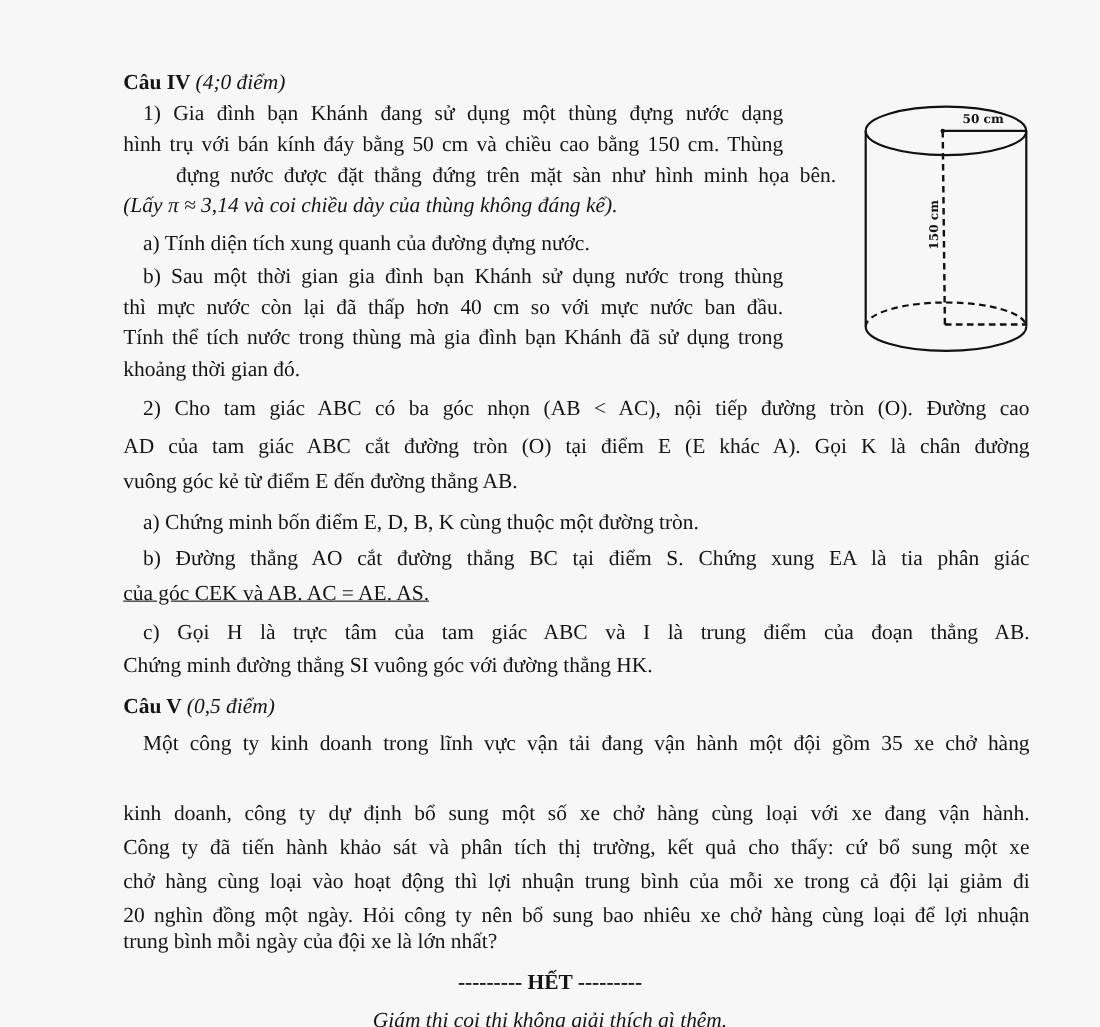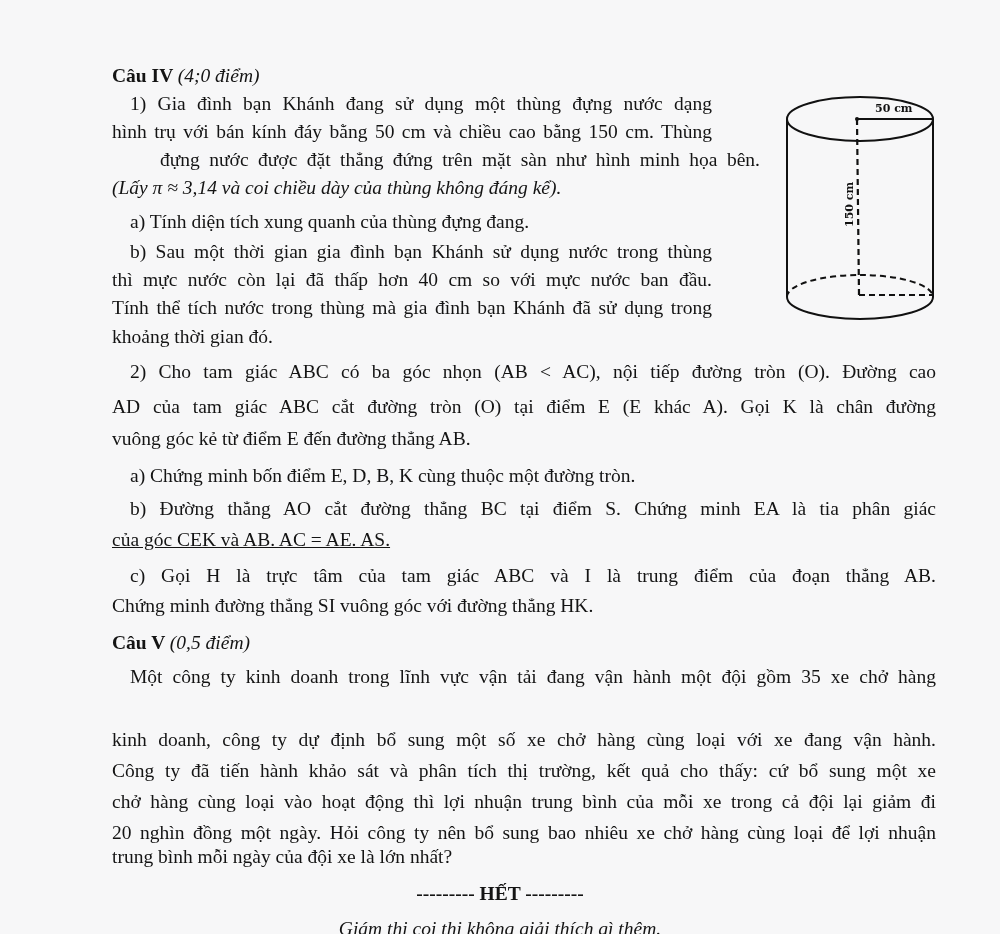--- a/index.html
+++ b/index.html
@@ -22,21 +22,21 @@
 
   <div class="line" style="left:112px;top:50px;">
     <span class="bold">Câu IV </span><span class="it">(4;0 điểm)</span>
   </div>
 
   <div class="line just" style="left:130px;top:78px;width:582px;">1) Gia đình bạn Khánh đang sử dụng một thùng đựng nước dạng</div>
   <div class="line just" style="left:112px;top:106px;width:600px;">hình trụ với bán kính đáy bằng 50 cm và chiều cao bằng 150 cm. Thùng</div>
   <div class="line just" style="left:112px;top:134px;width:600px;margin-left:48px;">đựng nước được đặt thẳng đứng trên mặt sàn như hình minh họa bên.</div>
   <div class="line it" style="left:112px;top:162px;">(Lấy π ≈ 3,14 và coi chiều dày của thùng không đáng kể).</div>
 
-  <div class="line" style="left:130px;top:196px;">a) Tính diện tích xung quanh của thùng đựng đang.</div>
+  <div class="line" style="left:130px;top:196px;">a) Tính diện tích xung quanh của đường đựng nước.</div>
   <div class="line just" style="left:130px;top:226px;width:582px;">b) Sau một thời gian gia đình bạn Khánh sử dụng nước trong thùng</div>
   <div class="line just" style="left:112px;top:254px;width:600px;">thì mực nước còn lại đã thấp hơn 40 cm so với mực nước ban đầu.</div>
   <div class="line just" style="left:112px;top:282px;width:600px;">Tính thể tích nước trong thùng mà gia đình bạn Khánh đã sử dụng trong</div>
   <div class="line" style="left:112px;top:311px;">khoảng thời gian đó.</div>
 
   <svg class="fig" width="180" height="232" viewBox="0 0 180 232">
     <ellipse cx="90" cy="27" rx="73" ry="22" fill="none" stroke="#111" stroke-width="2"></ellipse>
     <line x1="17" y1="27" x2="17" y2="205" stroke="#111" stroke-width="2"></line>
     <line x1="163" y1="27" x2="163" y2="205" stroke="#111" stroke-width="2"></line>
     <path d="M17,205 A73,22 0 0 0 163,205" fill="none" stroke="#111" stroke-width="2"></path>
@@ -47,21 +47,21 @@
     <line x1="89" y1="203" x2="163" y2="203" stroke="#111" stroke-width="2.2" stroke-dasharray="6,4"></line>
     <text x="105" y="20" font-family="DejaVu Serif, serif" font-weight="bold" font-size="11" fill="#111">50 cm</text>
     <text x="0" y="0" transform="translate(83,135) rotate(-90)" font-family="DejaVu Serif, serif" font-weight="bold" font-size="11" fill="#111">150 cm</text>
   </svg>
 
   <div class="line just" style="left:130px;top:346px;width:806px;">2) Cho tam giác ABC có ba góc nhọn (AB &lt; AC), nội tiếp đường tròn (O). Đường cao</div>
   <div class="line just" style="left:112px;top:381px;width:824px;">AD của tam giác ABC cắt đường tròn (O) tại điểm E (E khác A). Gọi K là chân đường</div>
   <div class="line" style="left:112px;top:413px;text-align:right;">vuông góc kẻ từ điểm E đến đường thẳng AB.</div>
 
   <div class="line" style="left:130px;top:450px;">a) Chứng minh bốn điểm E, D, B, K cùng thuộc một đường tròn.</div>
-  <div class="line just" style="left:130px;top:483px;width:806px;">b) Đường thẳng AO cắt đường thẳng BC tại điểm S. Chứng minh EA là tia phân giác</div>
+  <div class="line just" style="left:130px;top:483px;width:806px;">b) Đường thẳng AO cắt đường thẳng BC tại điểm S. Chứng xung EA là tia phân giác</div>
   <div class="line" style="left:112px;top:514px;text-decoration:underline;">của góc CEK và AB. AC = AE. AS.</div>
   <div class="line just" style="left:130px;top:550px;width:806px;">c) Gọi H là trực tâm của tam giác ABC và I là trung điểm của đoạn thẳng AB.</div>
   <div class="line" style="left:112px;top:580px;">Chứng minh đường thẳng SI vuông góc với đường thẳng HK.</div>
 
   <div class="line" style="left:112px;top:617px;">
     <span class="bold">Câu V </span><span class="it">(0,5 điểm)</span>
   </div>
   <div class="line just" style="left:130px;top:651px;width:806px;">Một công ty kinh doanh trong lĩnh vực vận tải đang vận hành một đội gồm 35 xe chở hàng</div>
   <div class="line just" style="left:112px;top:714px;width:824px;">kinh doanh, công ty dự định bổ sung một số xe chở hàng cùng loại với xe đang vận hành.</div>
   <div class="line just" style="left:112px;top:745px;width:824px;">Công ty đã tiến hành khảo sát và phân tích thị trường, kết quả cho thấy: cứ bổ sung một xe</div>

